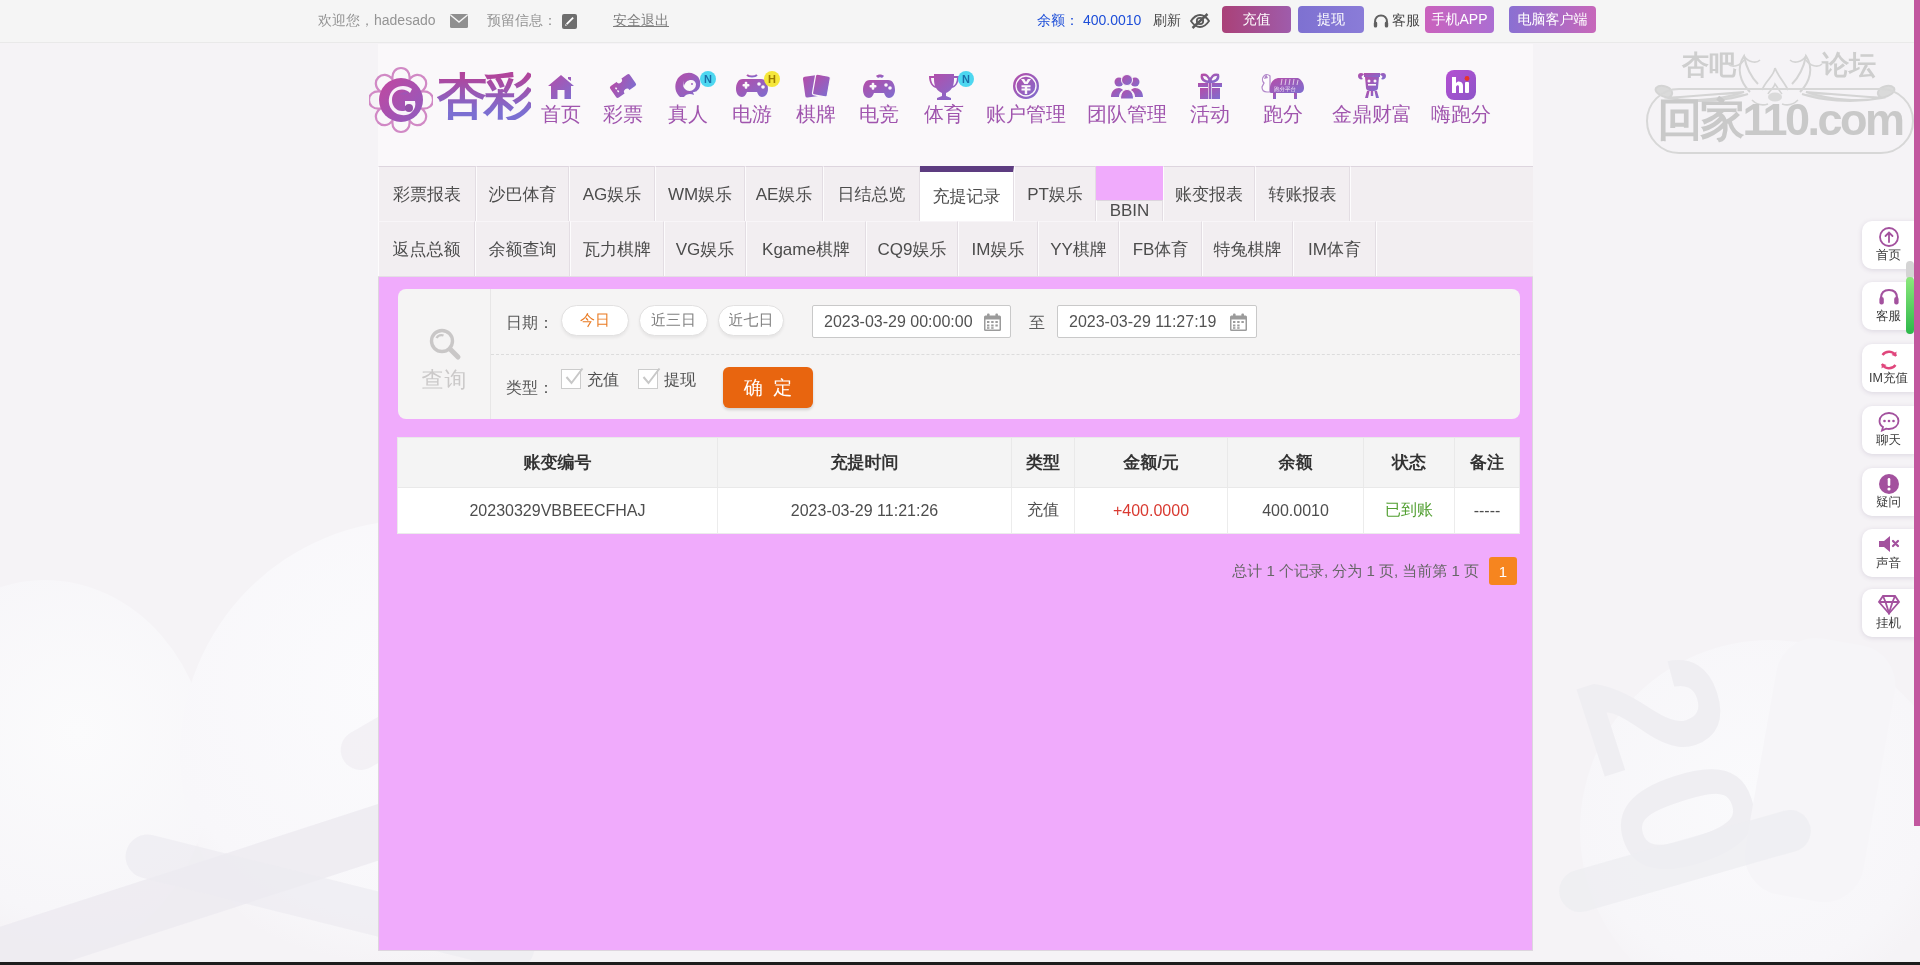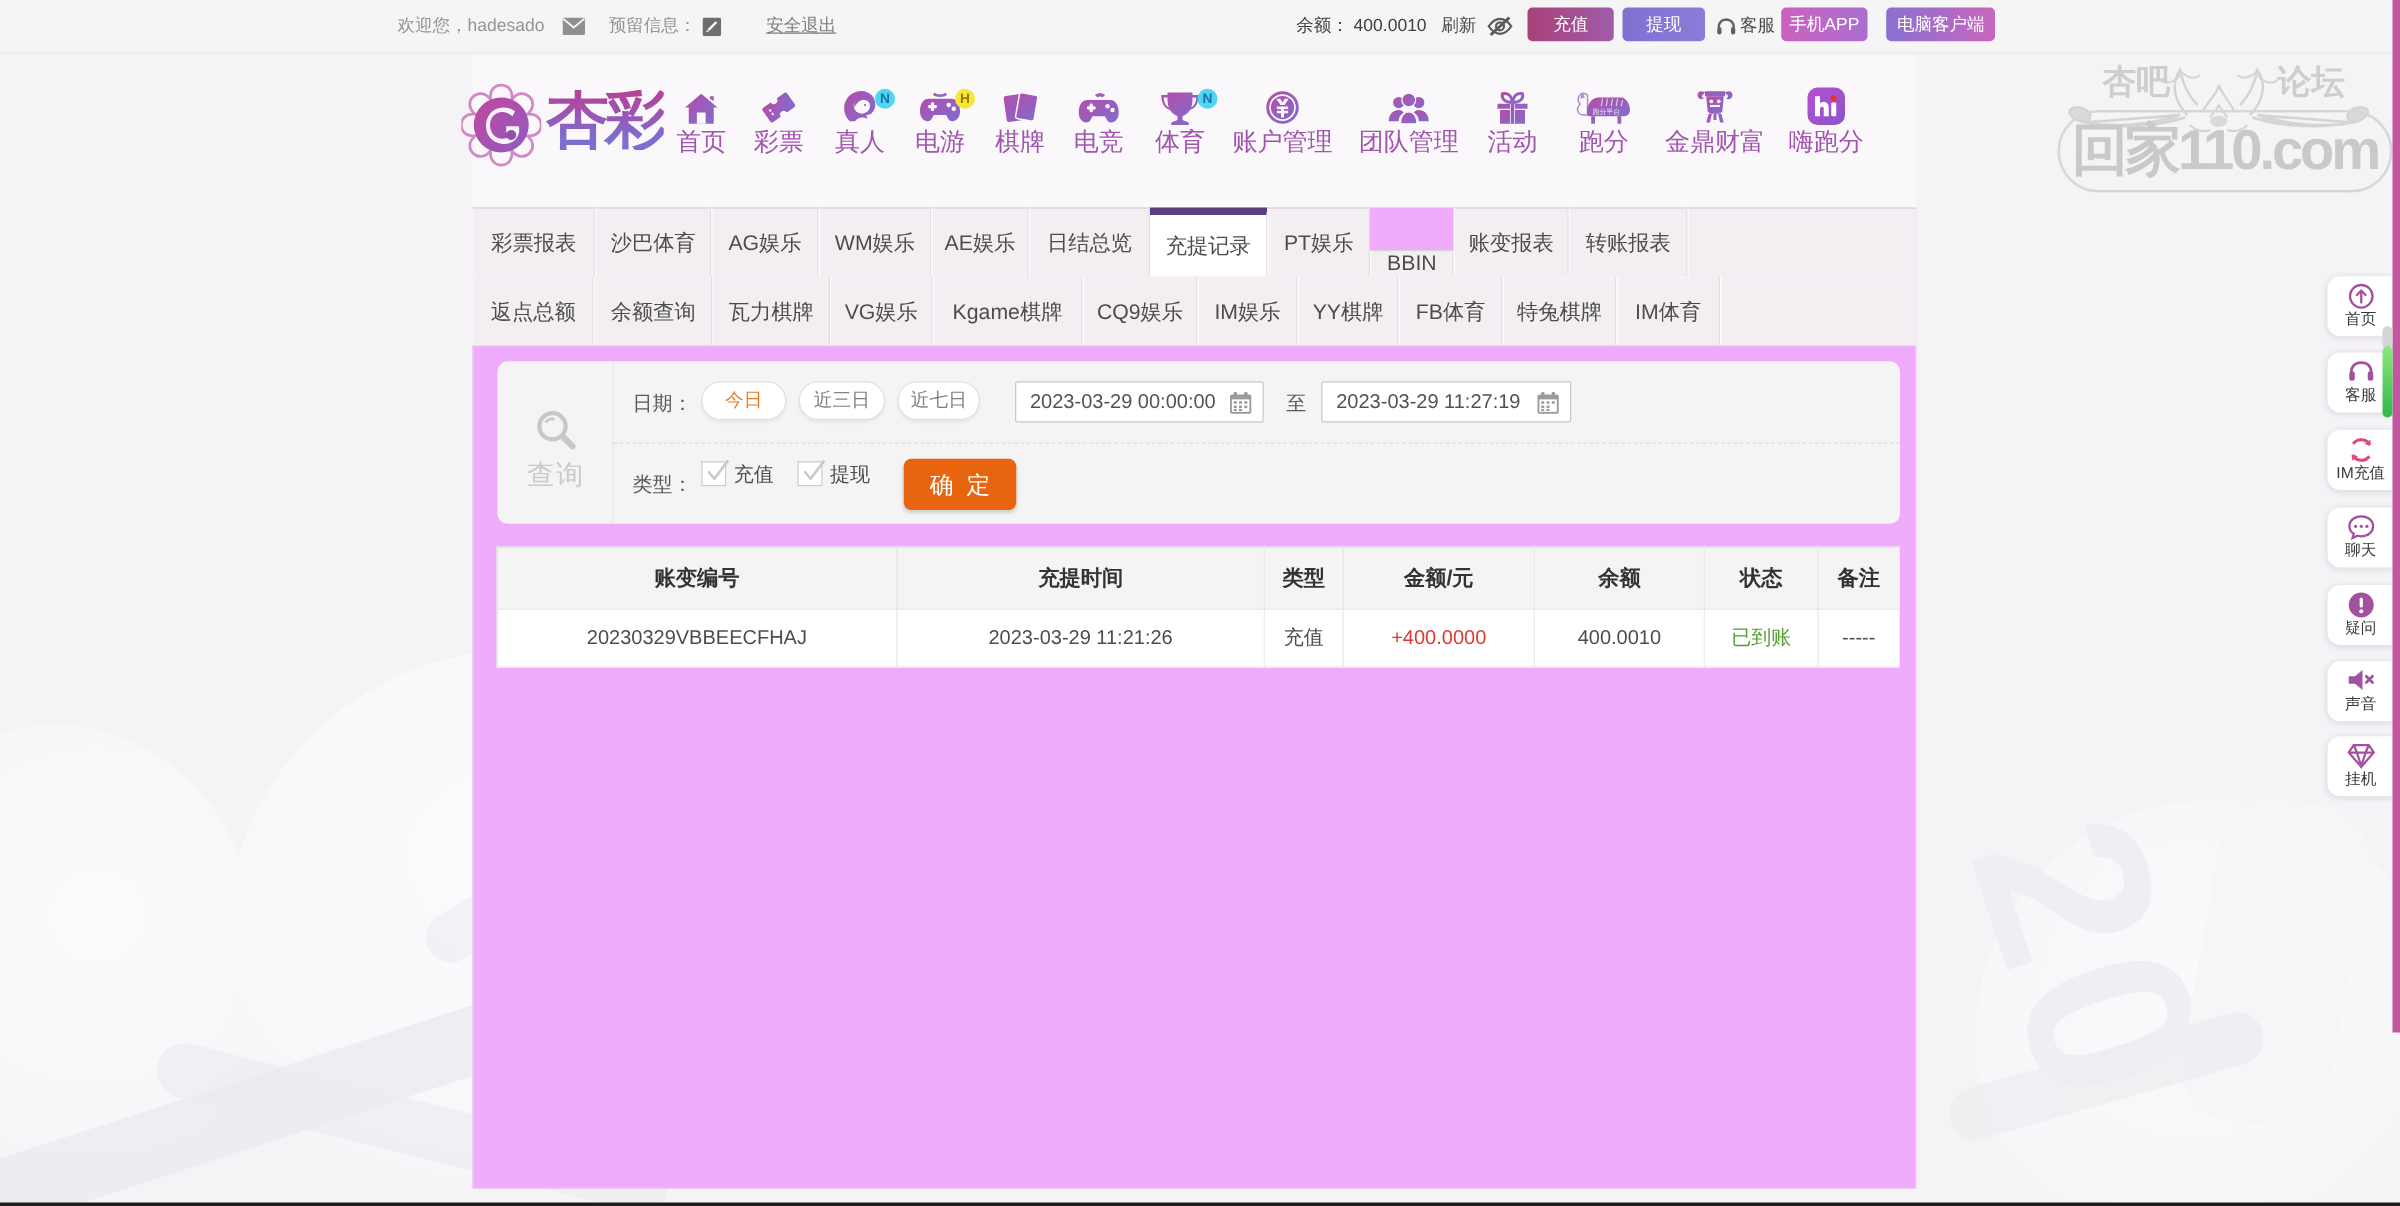--- a/index.html
+++ b/index.html
@@ -4,21 +4,21 @@
 <style>
 * { margin:0; padding:0; box-sizing:border-box; }
 html,body { width:1920px; height:965px; overflow:hidden; font-family:"Liberation Sans", sans-serif; }
 body { background:#f5f3f6; position:relative; }
 .abs { position:absolute; }
 
 .circ { position:absolute; border-radius:50%; }
 
 .topbar { position:absolute; left:0; top:0; width:1920px; height:43px; background:#f5f5f5; border-bottom:1px solid #e9e9e9; font-size:14px; color:#949494; }
 .topbar .it { position:absolute; top:0; height:42px; display:flex; align-items:center; }
-.balance { color:#404040; }
+.balance { color:#1d4ed8; }
 .tbtn { position:absolute; top:6px; height:27px; border-radius:4px; color:#fff; font-size:14px; display:flex; align-items:center; justify-content:center; }
 
 .wm { position:absolute; color:#cecece; }
 .wmbox { position:absolute; left:1646px; top:88px; width:268px; height:66px; border:2px solid #d7d7d7; border-radius:33px; color:#c9c9c9; font-size:45px; font-weight:bold; text-align:center; line-height:60px; letter-spacing:-2.5px; }
 
 .lognav { position:absolute; left:378px; top:44px; width:1155px; height:122px; background:#faf8fa; }
 .brand { position:absolute; left:59px; top:28px; white-space:nowrap; font-size:50px; font-weight:bold; background:linear-gradient(180deg,#b0459c 10%,#7b6fd2 85%); -webkit-background-clip:text; background-clip:text; color:transparent; line-height:48px; letter-spacing:-3px; }
 .nav { position:absolute; top:29px; width:100px; text-align:center; }
 .nav .txt { margin-top:3px; font-size:20px; color:#a055ae; line-height:21px; }
 .nav .ic { height:28px; display:flex; align-items:flex-end; justify-content:center; position:relative; }
@@ -442,20 +442,21 @@
           <td>20230329VBBEECFHAJ</td>
           <td>2023-03-29 11:21:26</td>
           <td>充值</td>
           <td style="color:#d93a31;">+400.0000</td>
           <td>400.0010</td>
           <td style="color:#53a033;">已到账</td>
           <td>-----</td>
         </tr>
   </tbody>
     </table>
+  <div class="pag">总计 1 个记录, 分为 1 页, 当前第 1 页 <span class="pagbox">1</span></div>
 </div>
 
 <div class="sidewrap">
   <div class="sitem" style="top:221px;">
     <div class="si"><svg width="22" height="22" viewBox="0 0 22 22" fill="none" stroke="#a3519e" stroke-width="1.8">
           <circle cx="11" cy="11" r="9"></circle>
           <path d="M11 16 L11 7 M7.5 10 L11 6.5 L14.5 10" stroke-linecap="round"></path>
         </svg></div>
     <div class="st">首页</div>
   </div>

